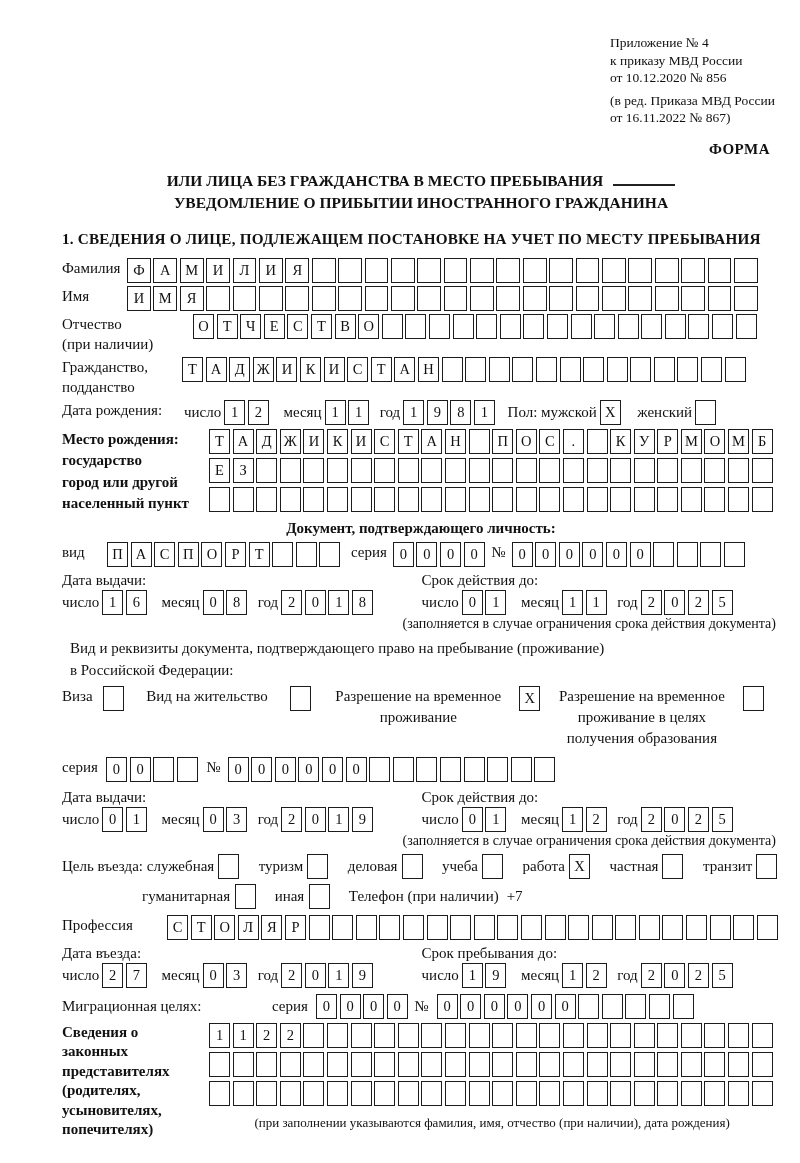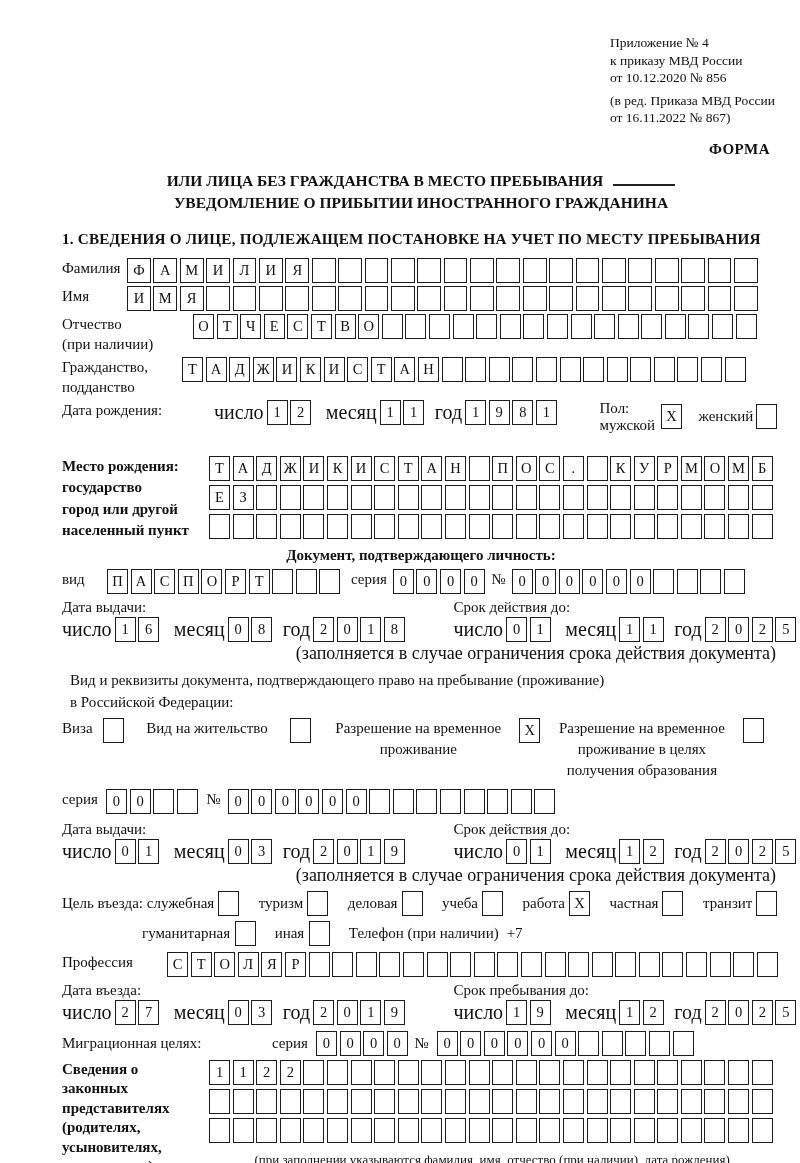--- a/index.html
+++ b/index.html
@@ -26,27 +26,27 @@
   .cell{
     display:inline-block;box-sizing:border-box;width:21px;height:25px;
     border:1.6px solid #1c1c1c;margin-right:2.6px;background:#fff;
     text-align:center;font-size:14.5px;line-height:22px;vertical-align:top;
   }
   .cells.wide .cell{width:23.8px;}
   .w65{width:65px;} .w131{width:131px;} .w120{width:120px;} .w147{width:147px;font-weight:bold;}
   .w45{width:45px;} .w105{width:105px;} .w150{width:150px;}
   
   .dg{display:flex;align-items:center;white-space:nowrap;}
-  .dg .t{font-size:20px;margin-right:3px;}
+  .dg .t{font-size:15px;margin-right:3px;}
   .dg .tm{margin-left:12px;}
   .dg .ty{margin-left:8px;}
   .dates{display:flex;align-items:flex-start;margin-bottom:0;}
   .dcol .dhead{font-size:15px;text-align:left;margin-bottom:1px;}
   .dcol.right{margin-left:46px;}
-  .fill-note{text-align:right;font-size:18px;margin:1px 4px 5px 0;}
+  .fill-note{text-align:right;font-size:14px;margin:1px 4px 5px 0;}
   .center-bold{text-align:center;font-weight:bold;font-size:15px;margin:4px 0 5px;}
   .para{font-size:15px;line-height:22px;margin:2px 8px 3px;}
   
   .grid{display:flex;align-items:flex-start;margin-bottom:4px;}
   .grid .glabels{flex:none;font-size:15px;line-height:21.5px;}
   .grid.reps .glabels{line-height:19.5px;}
   .grid .gboxes .cells{display:block;margin-bottom:4px;}
   .rep-note{font-size:13px;text-align:center;margin-top:9px;}
   
   .permit{display:flex;align-items:flex-start;margin:5px 0 8px;}
@@ -108,21 +108,21 @@
     </div>
 
     <div class="row">
       <div class="lbl w120">
         <span class="sub">Гражданство,</span>
         <span class="sub">подданство</span>
       </div>
       <div class="cells"><span class="cell">Т</span><span class="cell">А</span><span class="cell">Д</span><span class="cell">Ж</span><span class="cell">И</span><span class="cell">К</span><span class="cell">И</span><span class="cell">С</span><span class="cell">Т</span><span class="cell">А</span><span class="cell">Н</span><span class="cell"></span><span class="cell"></span><span class="cell"></span><span class="cell"></span><span class="cell"></span><span class="cell"></span><span class="cell"></span><span class="cell"></span><span class="cell"></span><span class="cell"></span><span class="cell"></span><span class="cell"></span><span class="cell"></span></div>
     </div>
 
-    <div class="row" style="margin-bottom:22px;gap:30px;">
+    <div class="row" style="margin-bottom:4px;">
       <div class="lbl" style="width:122px;">Дата рождения:</div>
       <div class="dg">
         <span class="t">число</span>
         <span class="cells"><span class="cell">1</span><span class="cell">2</span></span>
         <span class="t tm">месяц</span>
         <span class="cells"><span class="cell">1</span><span class="cell">1</span></span>
         <span class="t ty">год</span>
         <span class="cells"><span class="cell">1</span><span class="cell">9</span><span class="cell">8</span><span class="cell">1</span></span>
       </div>
       <div class="sexgrp">

